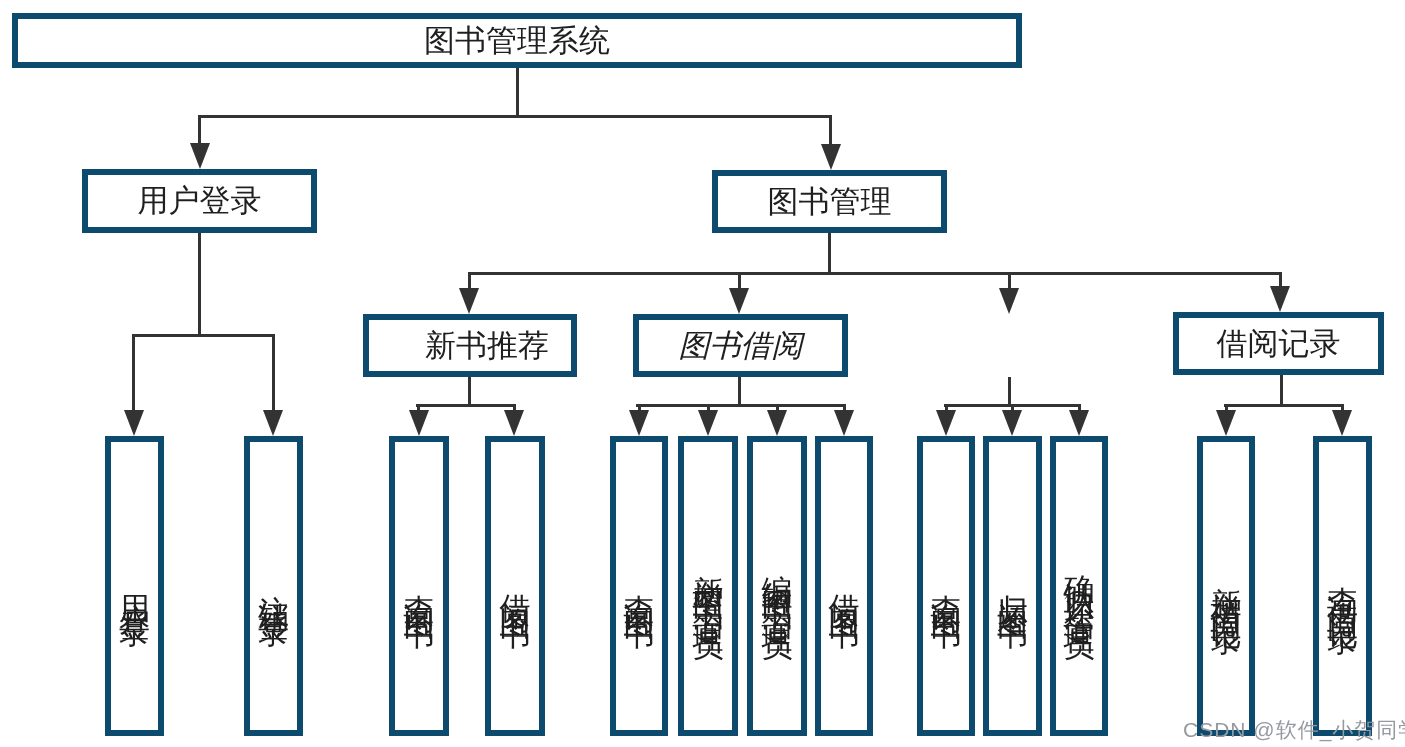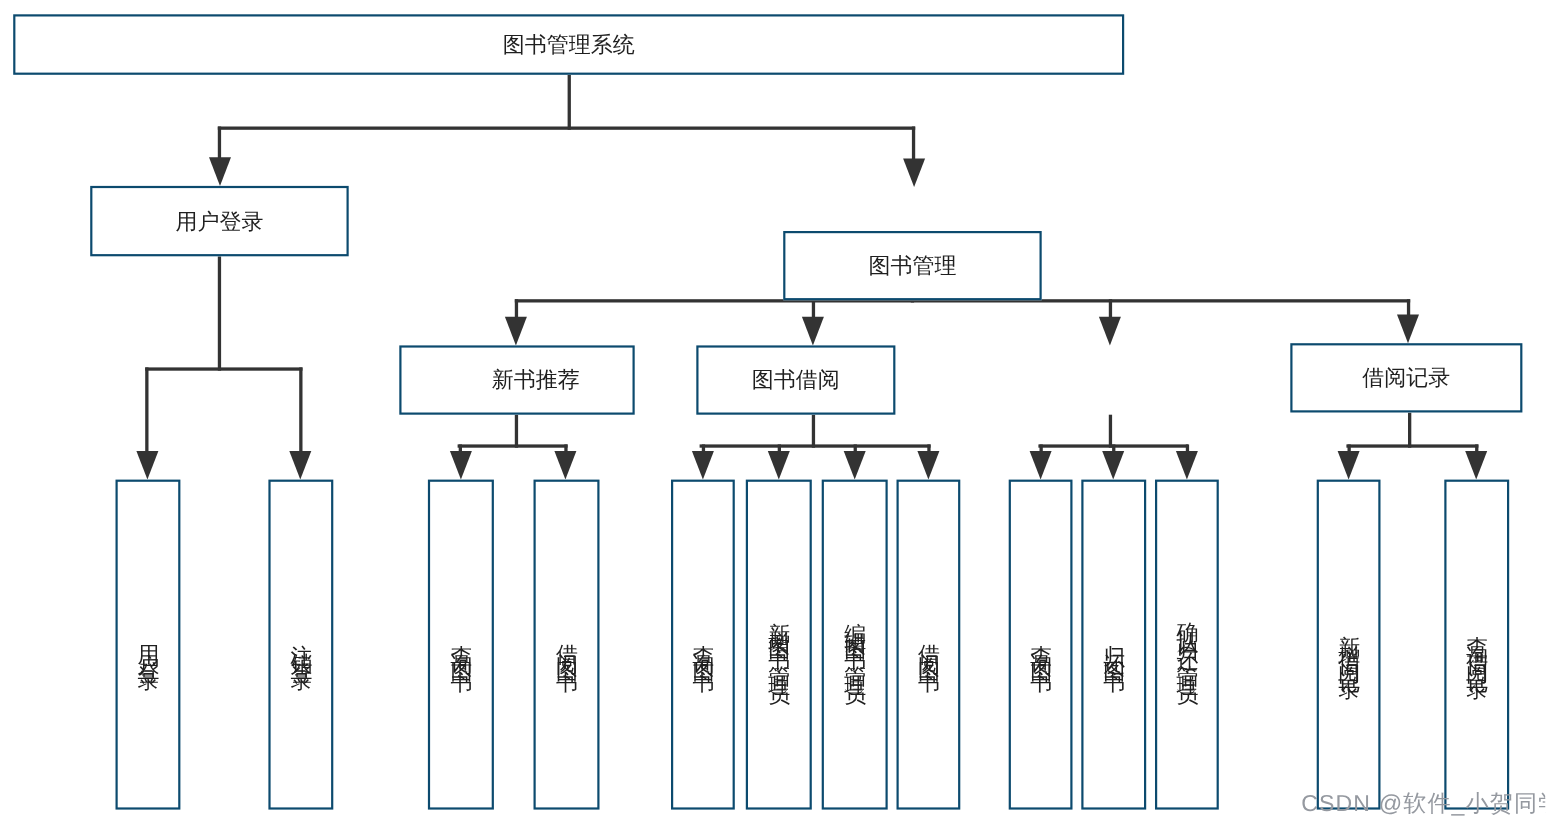--- a/index.html
+++ b/index.html
@@ -7,26 +7,26 @@
     position:relative;
     width:1405px;
     height:747px;
     background:#ffffff;
     font-family:"Liberation Sans", sans-serif;
     overflow:hidden;
   }
   .node{
     position:absolute;
     box-sizing:border-box;
-    border:2px solid #0c4a6e;
+    border:6px solid #0c4a6e;
     background:#ffffff;
     display:flex;
     align-items:center;
     justify-content:center;
-    font-size:20px;
+    font-size:31px;
     color:#1f1f1f;
     text-align:center;
     z-index:2;
   }
   .node.vert{
     writing-mode:vertical-rl;
     text-orientation:mixed;
     letter-spacing:8px;
     line-height:1;
   }
@@ -58,42 +58,42 @@
   <div class="node" style="left:12px;top:13px;width:1010px;height:55px;">图书管理系统</div>
 
   <div class="vl" style="left:516px;top:68px;height:50px;"></div>
   <div class="hl" style="left:198px;top:115px;width:634px;"></div>
   <div class="vl" style="left:198px;top:115px;height:32px;"></div>
   <div class="ar" style="left:190px;top:143px;"></div>
   <div class="vl" style="left:829px;top:115px;height:33px;"></div>
   <div class="ar" style="left:821px;top:144px;"></div>
 
   <div class="node" style="left:82px;top:169px;width:235px;height:64px;">用户登录</div>
-  <div class="node" style="left:712px;top:170px;width:235px;height:63px;margin-top:40px;">图书管理</div>
+  <div class="node" style="left:712px;top:170px;width:235px;height:63px;">图书管理</div>
 
   <div class="vl" style="left:198px;top:233px;height:104px;"></div>
   <div class="hl" style="left:132px;top:334px;width:143px;"></div>
   <div class="vl" style="left:132px;top:334px;height:82px;"></div>
   <div class="ar" style="left:124px;top:410px;"></div>
   <div class="vl" style="left:272px;top:334px;height:82px;"></div>
   <div class="ar" style="left:263px;top:410px;"></div>
 
   <div class="vl" style="left:828px;top:233px;height:42px;"></div>
   <div class="hl" style="left:468px;top:272px;width:814px;"></div>
   <div class="vl" style="left:468px;top:272px;height:20px;"></div>
   <div class="ar" style="left:459px;top:288px;"></div>
   <div class="vl" style="left:738px;top:272px;height:20px;"></div>
   <div class="ar" style="left:729px;top:288px;"></div>
   <div class="vl" style="left:1008px;top:272px;height:20px;"></div>
   <div class="ar" style="left:999px;top:288px;"></div>
   <div class="vl" style="left:1279px;top:272px;height:18px;"></div>
   <div class="ar" style="left:1270px;top:286px;"></div>
 
   <div class="node" style="left:363px;top:314px;width:214px;height:63px;padding-left:34px;">新书推荐</div>
-  <div class="node" style="left:633px;top:314px;width:181px;height:63px;">图书借阅</div>
+  <div class="node" style="left:633px;top:314px;width:215px;height:63px;font-style:italic;">图书借阅</div>
   <div class="node" style="left:1173px;top:312px;width:211px;height:63px;">借阅记录</div>
 
   <div class="vl" style="left:468px;top:377px;height:30px;"></div>
   <div class="hl" style="left:416px;top:404px;width:100px;"></div>
   <div class="vl" style="left:417px;top:404px;height:12px;"></div>
   <div class="ar" style="left:409px;top:410px;"></div>
   <div class="vl" style="left:513px;top:404px;height:12px;"></div>
   <div class="ar" style="left:504px;top:410px;"></div>
 
   <div class="vl" style="left:738px;top:377px;height:30px;"></div>

